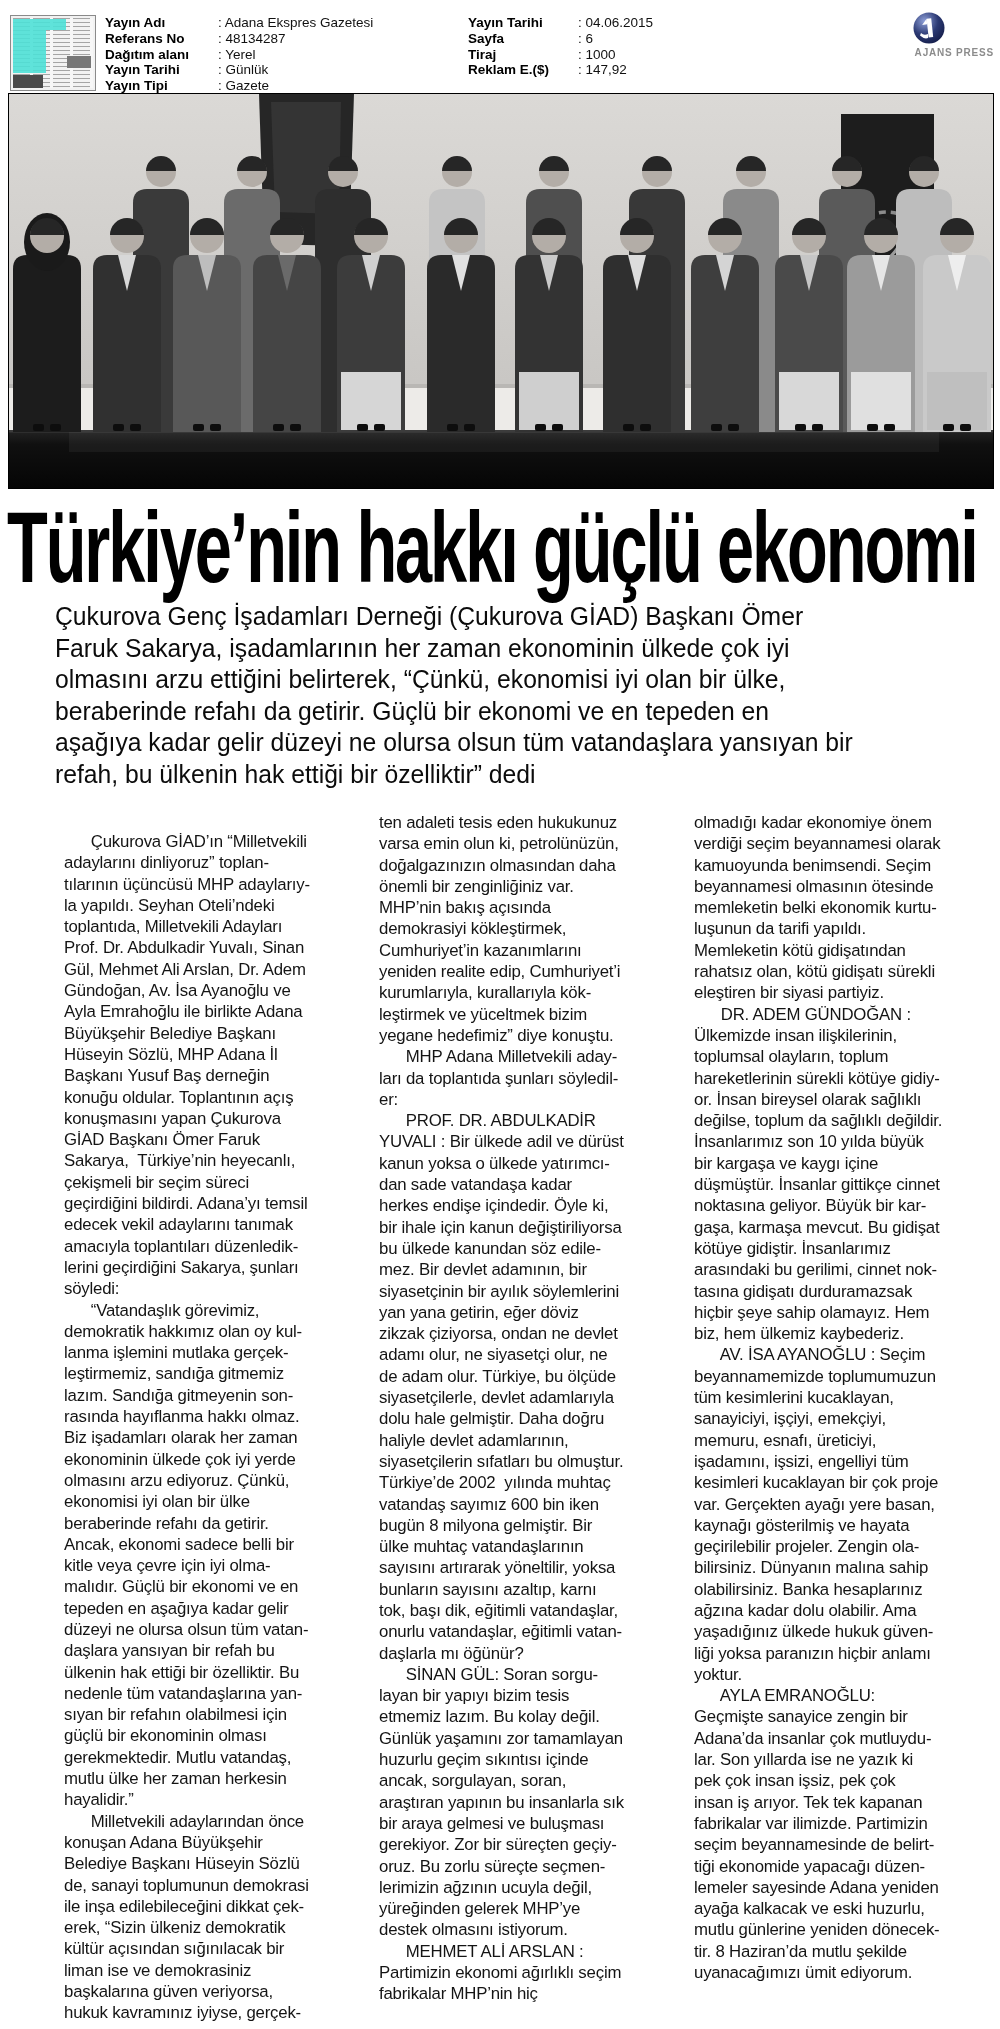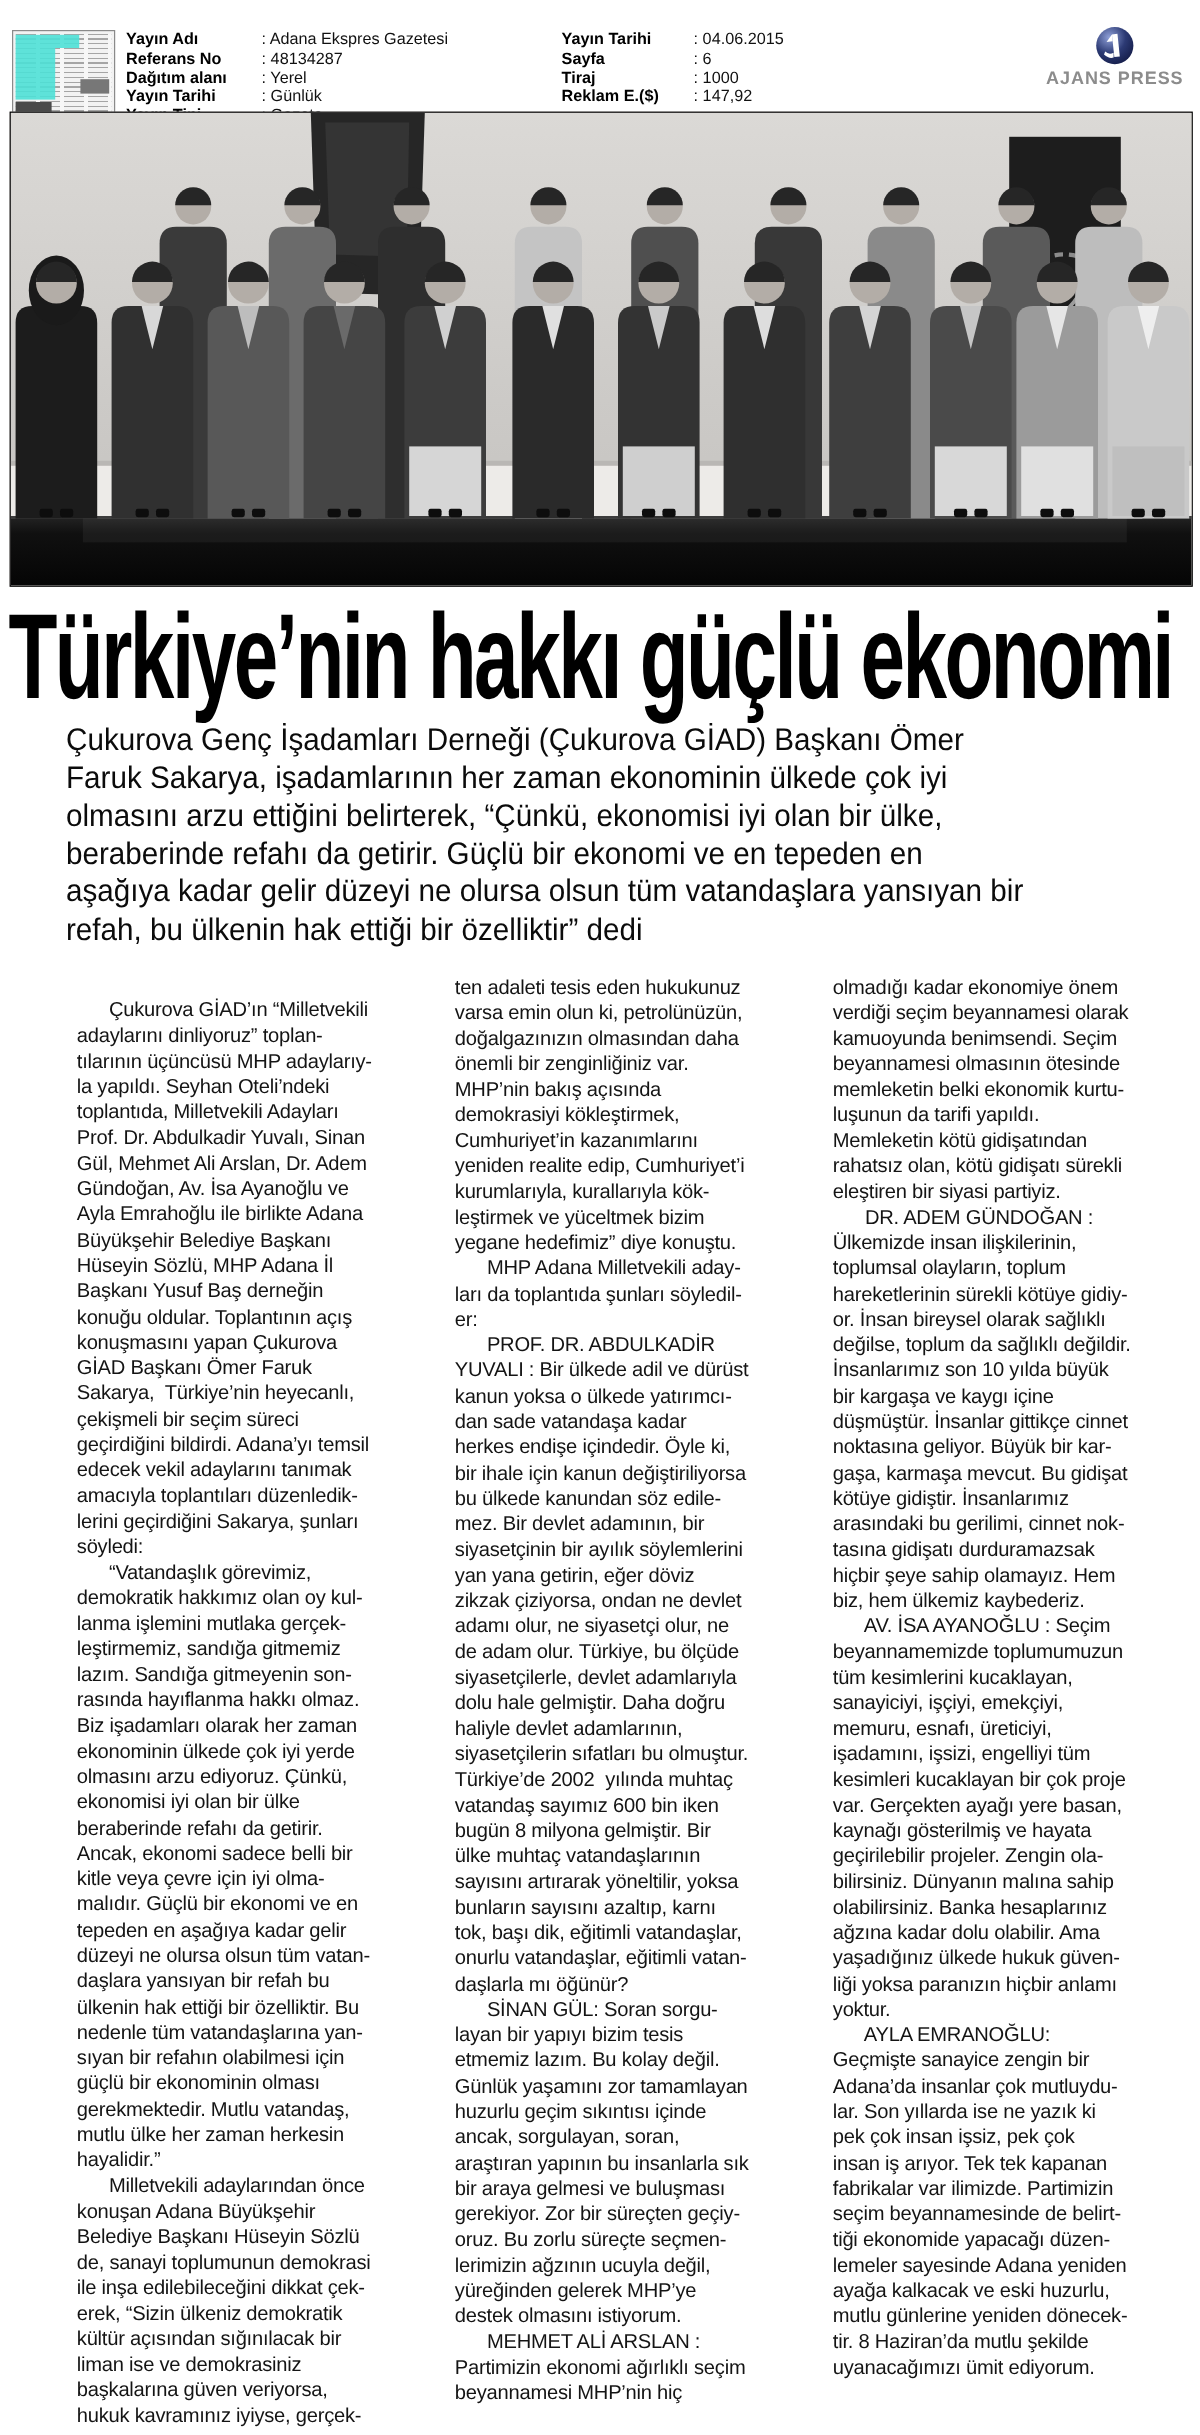--- a/index.html
+++ b/index.html
@@ -1,21 +1,21 @@
 <!DOCTYPE html>
 <html lang="tr"><head>
 <meta charset="utf-8">
 <style>
   html,body{margin:0;padding:0;background:#ffffff;}
   .page{
     position:relative;width:1000px;height:2029px;background:#ffffff;
     font-family:"Liberation Sans", sans-serif;color:#000;overflow:hidden;
   }
   
-  .report-header{position:absolute;left:0;top:16px;width:1000px;height:92px;background:#fff;}
+  .report-header{position:absolute;left:0;top:6px;width:1000px;height:92px;background:#fff;}
   .thumb{position:absolute;left:10px;top:9px;width:84px;height:74px;border:1px solid #8a8a8a;background:#f2f2f2;overflow:hidden;}
   .thumb-cols{position:absolute;inset:2px;
     background-image:
       repeating-linear-gradient(90deg, transparent 0 17px, #f7f7f7 17px 20px),
       repeating-linear-gradient(180deg, #a5a5a5 0 1px, transparent 1px 4px);
   }
   .hl{position:absolute;opacity:.9;}
   .hl1{left:2px;top:3px;width:53px;height:11px;}
   .hl2{left:2px;top:14px;width:33px;height:43px;}
   .thumb-photo{position:absolute;left:2px;top:59px;width:30px;height:13px;background:#4a4a4a;}
@@ -24,21 +24,21 @@
   .meta-left{left:105px;}
   .meta-right{left:468px;}
   .meta-row{font-size:13.5px;line-height:15.8px;white-space:nowrap;}
   .meta-label{display:inline-block;font-weight:bold;color:#000;}
   .meta-left .meta-label{width:113px;}
   .meta-right .meta-label{width:110px;}
   .meta-sep{color:#111;}
   .meta-value{color:#111;}
   .logo{position:absolute;right:6px;top:4px;width:130px;text-align:center;}
   .logo svg{display:block;margin:0 auto;}
-  .logo-text{font-size:15px;font-weight:bold;color:#8c8c8c;letter-spacing:.8px;margin-top:1px;}
+  .logo-text{font-size:10px;font-weight:bold;color:#8c8c8c;letter-spacing:.8px;margin-top:1px;text-align:right;}
   
   .photo-frame{position:absolute;left:8px;top:93px;width:984px;height:394px;border:1px solid #000;background:#cfcdca;}
   .photo-frame svg{display:block;width:100%;height:100%;}
   
   .headline{
     position:absolute;left:7px;top:490px;margin:0;
     font-size:96px;font-weight:bold;letter-spacing:-3px;color:#000;
     white-space:nowrap;transform:scale(0.695,1.05);transform-origin:0 0;
   }
   
@@ -350,21 +350,21 @@
       <div class="tline">ancak, sorgulayan, soran,</div>
       <div class="tline">araştıran yapının bu insanlarla sık</div>
       <div class="tline">bir araya gelmesi ve buluşması</div>
       <div class="tline">gerekiyor. Zor bir süreçten geçiy-</div>
       <div class="tline">oruz. Bu zorlu süreçte seçmen-</div>
       <div class="tline">lerimizin ağzının ucuyla değil,</div>
       <div class="tline">yüreğinden gelerek MHP’ye</div>
       <div class="tline">destek olmasını istiyorum.</div>
       <div class="tline">      MEHMET ALİ ARSLAN :</div>
       <div class="tline">Partimizin ekonomi ağırlıklı seçim</div>
-      <div class="tline">beyannamesi MHP’nin hiç</div>
+      <div class="tline">fabrikalar MHP’nin hiç</div>
     </div>
   <div class="col col3">
       <div class="tline">olmadığı kadar ekonomiye önem</div>
       <div class="tline">verdiği seçim beyannamesi olarak</div>
       <div class="tline">kamuoyunda benimsendi. Seçim</div>
       <div class="tline">beyannamesi olmasının ötesinde</div>
       <div class="tline">memleketin belki ekonomik kurtu-</div>
       <div class="tline">luşunun da tarifi yapıldı.</div>
       <div class="tline">Memleketin kötü gidişatından</div>
       <div class="tline">rahatsız olan, kötü gidişatı sürekli</div>

